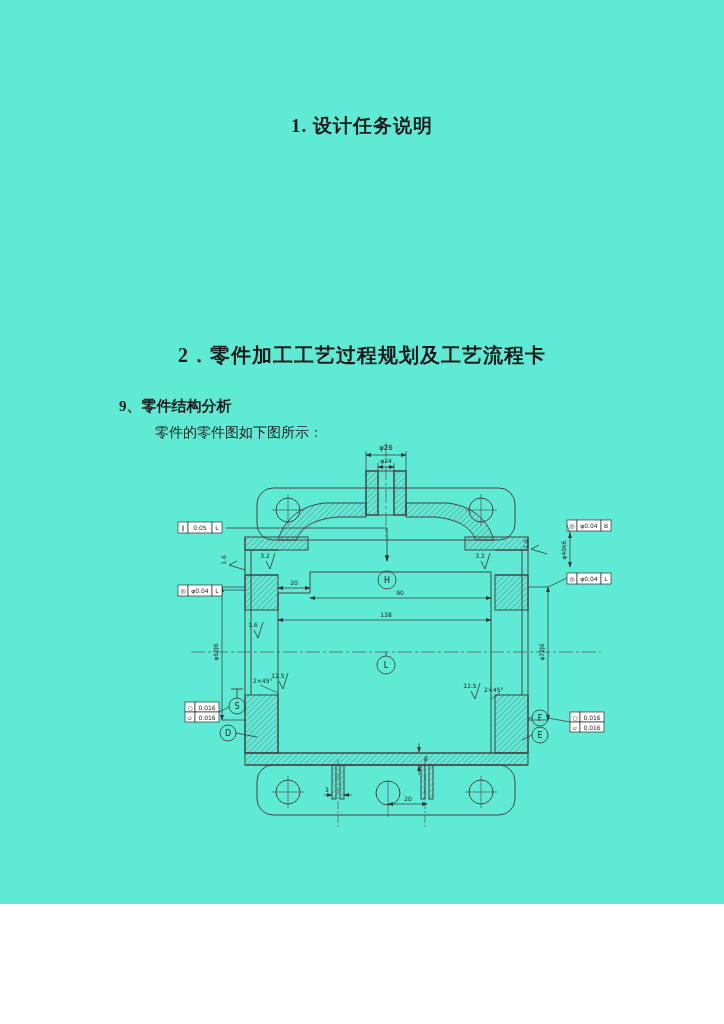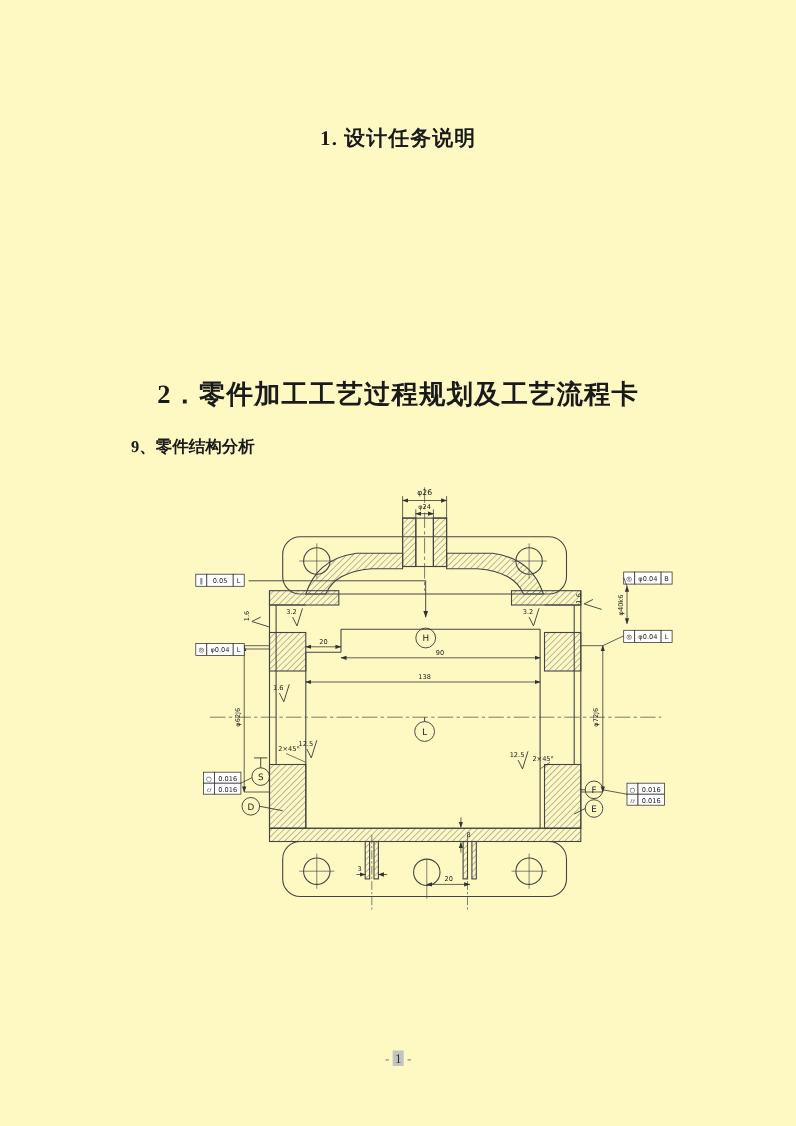--- a/index.html
+++ b/index.html
@@ -1,24 +1,24 @@
 <!DOCTYPE html>
 <html><head>
 <meta charset="utf-8">
 <style>
   html,body{margin:0;padding:0;background:#ffffff;}
-  .page{position:relative;width:724px;height:1024px;background:#fef9c3;overflow:hidden;
+  .page{position:relative;width:724px;height:904px;background:#5eead4;overflow:hidden;
         font-family:"Liberation Serif","DejaVu Serif",serif;color:#1a1a1a;}
   .h1{position:absolute;top:113px;left:0;width:724px;text-align:center;
       font-size:19px;font-weight:bold;letter-spacing:1px;}
   .para{position:absolute;top:172px;left:100px;width:524px;
         font-size:14.5px;line-height:27px;text-align:justify;text-indent:2em;
         letter-spacing:0.5px;}
   .h2{position:absolute;top:342px;left:0;width:724px;text-align:center;
-      font-size:24px;font-weight:bold;letter-spacing:1px;}
+      font-size:20px;font-weight:bold;letter-spacing:1px;}
   .h3{position:absolute;top:397px;left:119px;font-size:15px;font-weight:bold;}
   .caption{position:absolute;top:424px;left:155px;font-size:14px;}
   .figure{position:absolute;top:437px;left:156px;width:468px;height:410px;}
   .footer{position:absolute;top:955px;left:0;width:724px;text-align:center;
           font-size:12px;color:#777;}
   .footer .pagenum{background:#c3c3c3;color:#333;padding:0 2px;}
   svg text{font-family:"DejaVu Sans","Liberation Sans",sans-serif;fill:#222;}
   .dimtxt{font-size:7px;}
   .smalltxt{font-size:6px;}
   .toltxt{font-size:6px;}
@@ -29,20 +29,21 @@
 
 <div class="page">
 
   <div class="h1">1. 设计任务说明</div>
 
 
   <div class="h2">2．零件加工工艺过程规划及工艺流程卡</div>
 
   <div class="h3">9、零件结构分析</div>
 
+  <div class="caption">零件的零件图如下图所示：</div>
 
   <svg class="figure" viewBox="0 0 468 410" xmlns="http://www.w3.org/2000/svg">
     <defs>
       <pattern id="hatch" width="4" height="4" patternUnits="userSpaceOnUse" patternTransform="rotate(45)">
         <line x1="0" y1="0" x2="0" y2="4" stroke="#667" stroke-width="0.8"></line>
       </pattern>
       <marker id="arr" viewBox="0 0 10 10" refX="9" refY="5" markerWidth="8" markerHeight="8" orient="auto-start-reverse">
         <path d="M0,1.5 L10,5 L0,8.5 Z" fill="#333"></path>
       </marker>
     </defs>

